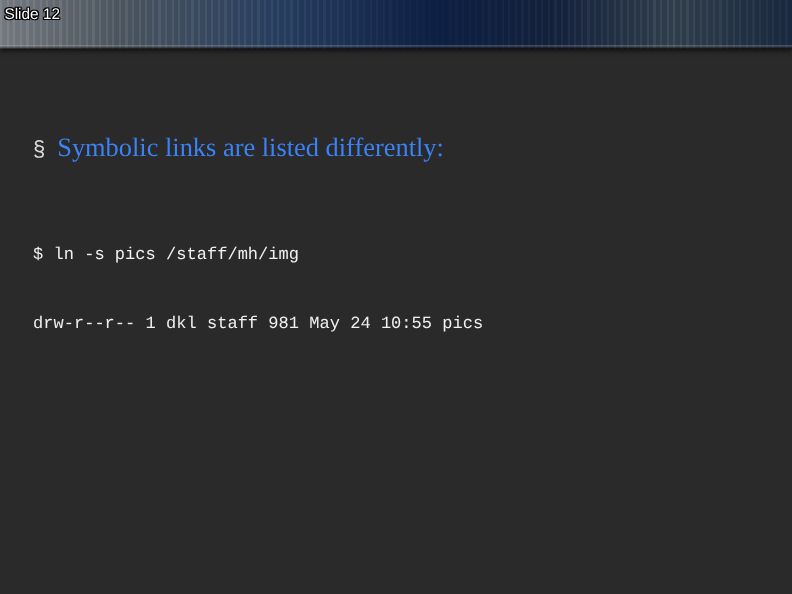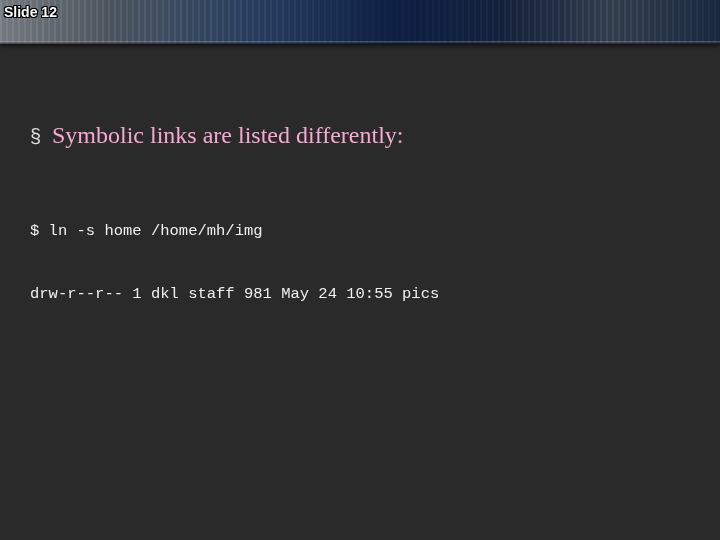--- a/index.html
+++ b/index.html
@@ -48,21 +48,21 @@
     left: 0; right: 0; bottom: 0;
     height: 3px;
     background: linear-gradient(180deg, rgba(255,255,255,0.25), rgba(0,0,0,0.5));
   }
   .slide-number {
     position: absolute;
     top: 4px;
     left: 4px;
     font-family: Arial, Helvetica, sans-serif;
     font-size: 14px;
-    font-weight: bold;
+    font-weight: normal;
     color: #fff;
     text-shadow:
       1px 0 0 #000, -1px 0 0 #000, 0 1px 0 #000, 0 -1px 0 #000,
       1px 1px 0 #000, -1px -1px 0 #000, 1px -1px 0 #000, -1px 1px 0 #000;
     z-index: 2;
   }
   .body {
     position: absolute;
     top: 120px;
     left: 30px;
@@ -77,21 +77,21 @@
     width: 14px;
     flex: none;
     font-family: Arial, sans-serif;
     font-size: 20px;
     line-height: 1;
     color: #dcdcdc;
     margin-right: 8px;
   }
   .bullet-text {
     font-size: 24px;
-    color: #f9a8d4;
+    color: #3b82f6;
     line-height: 1.3;
   }
   .terminal {
     margin-top: 6px;
     font-family: "Courier New", Courier, monospace;
     font-size: 15.5px;
     line-height: 1.35;
     color: #f0f0f0;
     white-space: pre;
   }
@@ -109,19 +109,19 @@
   <div class="slide-number">Slide 12</div>
 
   <div class="body">
 
     <div class="bullet-row">
       <span class="bullet-mark">§</span>
       <span class="bullet-text">Symbolic links are listed differently:</span>
     </div>
 
     <div class="terminal">
-      <span class="row">$ ln -s home /home/mh/img</span>
+      <span class="row">$ ln -s pics /staff/mh/img</span>
       <span class="row">drw-r--r-- 1 dkl staff 981 May 24 10:55 pics</span>
     </div>
 
   </div>
 
 </div>
 
 </body></html>

